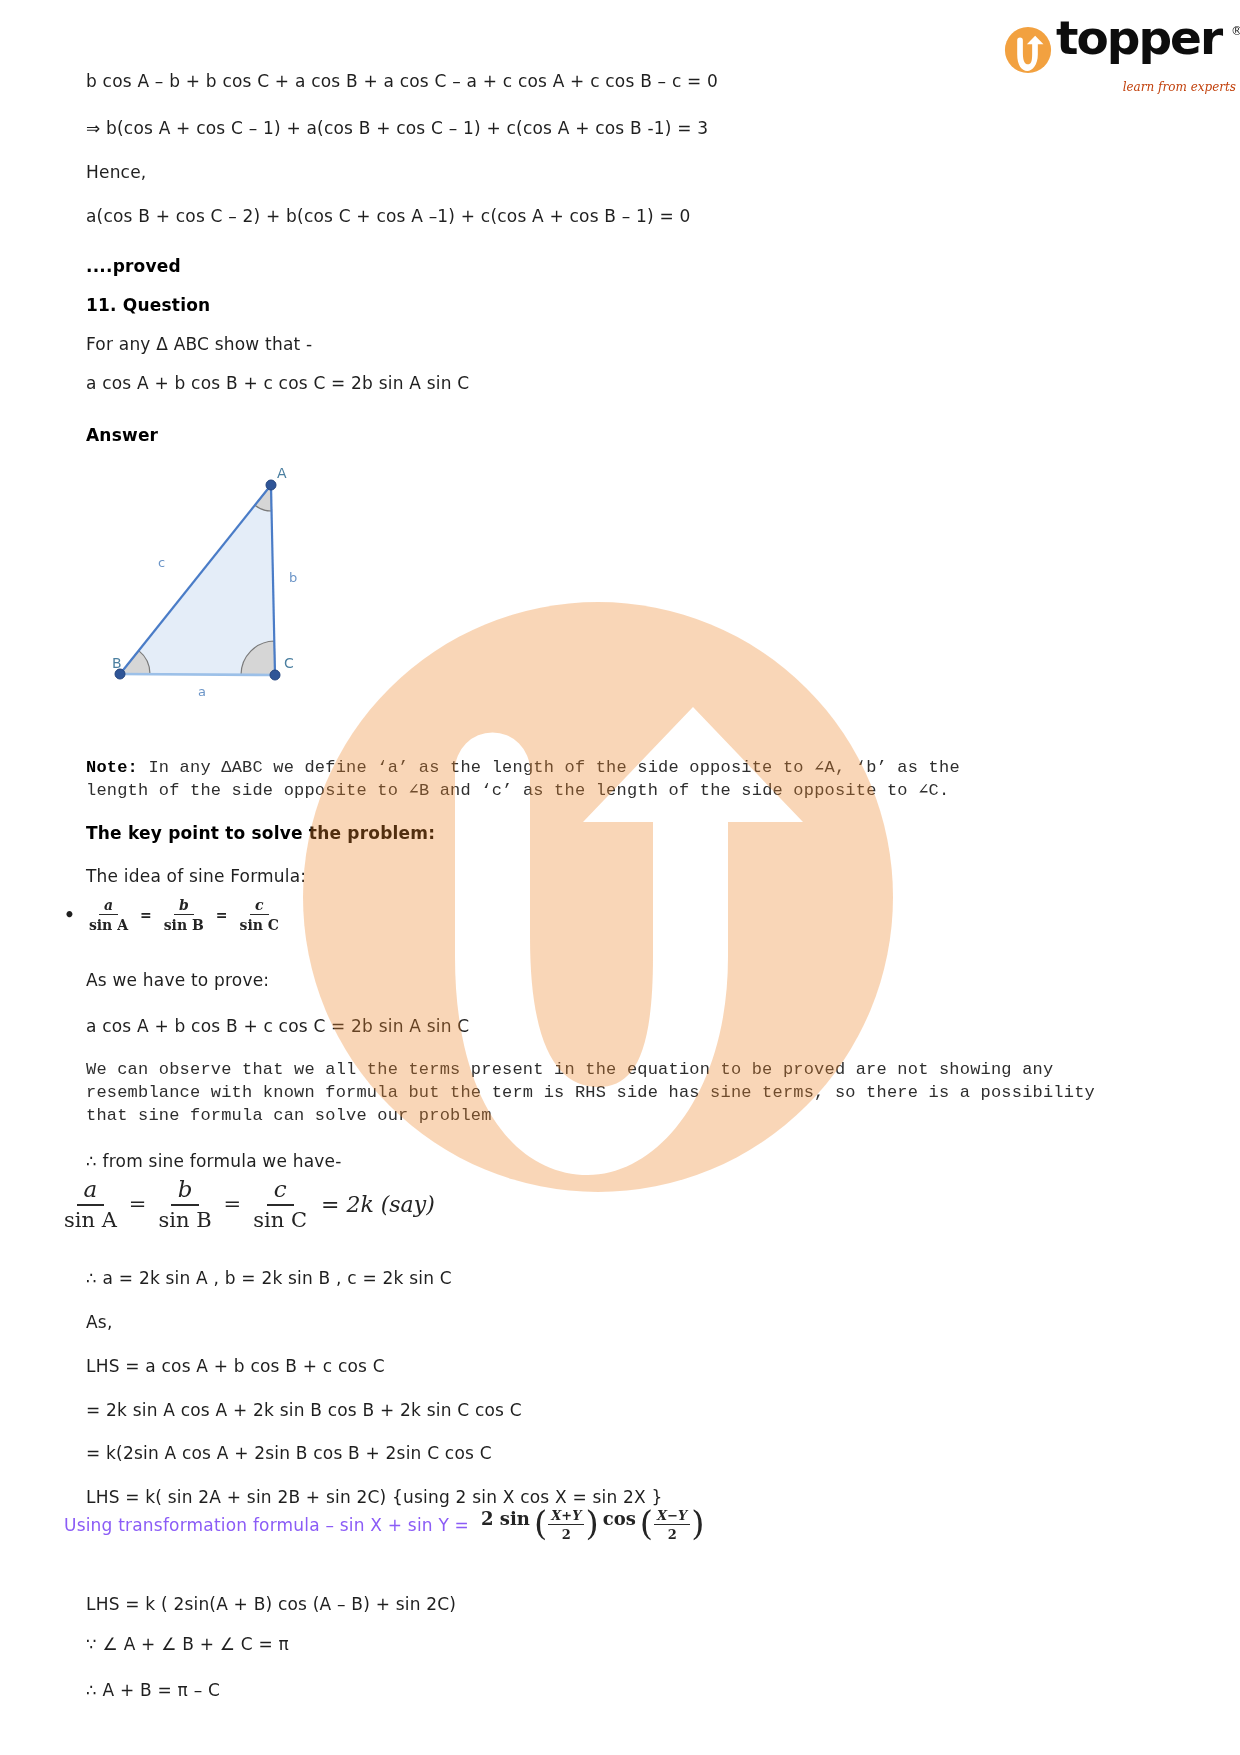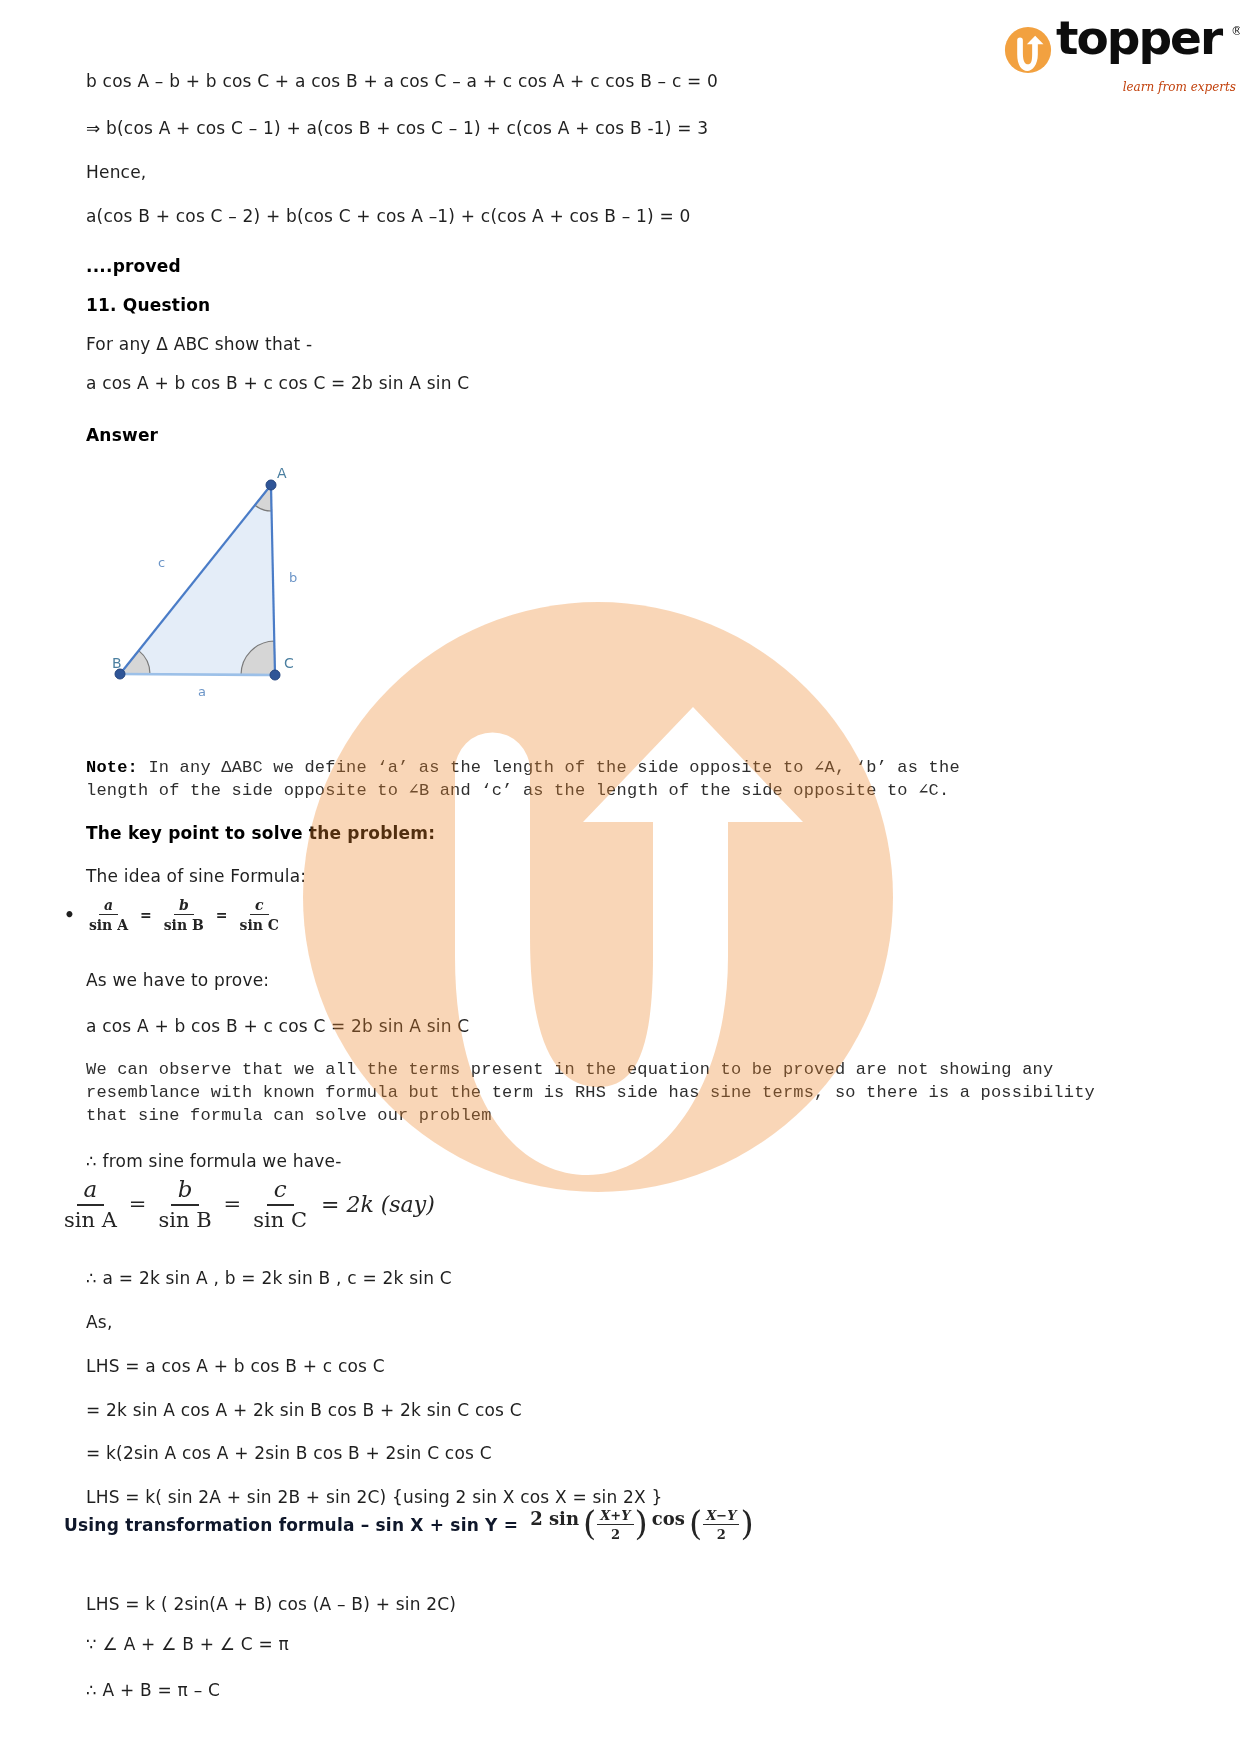--- a/index.html
+++ b/index.html
@@ -56,21 +56,21 @@
   .frac{display:inline-flex;flex-direction:column;align-items:center;}
   .frac .num{display:block;padding:0 7px 2px;border-bottom:2px solid #2b2b2b;font-style:italic;}
   .frac .den{display:block;padding-top:2px;}
   .meq{margin:0 12px;}
   .small-math{font-size:14px;font-weight:bold;}
   .small-math .frac .num{border-bottom-width:1.5px;padding:0 5px 1px;}
   .big-math{font-size:21px;}
   .big-math .num{font-size:23px;}
   .big-math .suffix{font-style:italic;font-size:22px;margin-left:14px;}
   .bullet{font-size:17px;margin-right:14px;font-family:"DejaVu Sans",sans-serif;color:#1f1f1f;}
-  .tf-sans{font-family:"DejaVu Sans","Liberation Sans",sans-serif;font-size:17px;letter-spacing:0.2px;color:#0f172a;margin-right:8px;font-weight:bold;}
+  .tf-sans{font-family:"DejaVu Sans","Liberation Sans",sans-serif;font-size:17px;letter-spacing:0.2px;color:#8b5cf6;margin-right:8px;}
   .tf-math{font-weight:bold;font-size:18px;display:inline-flex;}
   .tf-math .frac{font-size:13px;margin:0 1px;}
   .tf-math .frac .num{border-bottom-width:1.5px;padding:0 3px 1px;}
   .paren{font-size:34px;font-weight:normal;line-height:1;transform:translateY(-2px);}
   .tf-word{margin:0 4px;}
 </style>
 </head>
 <body>
 
 <div id="page">

